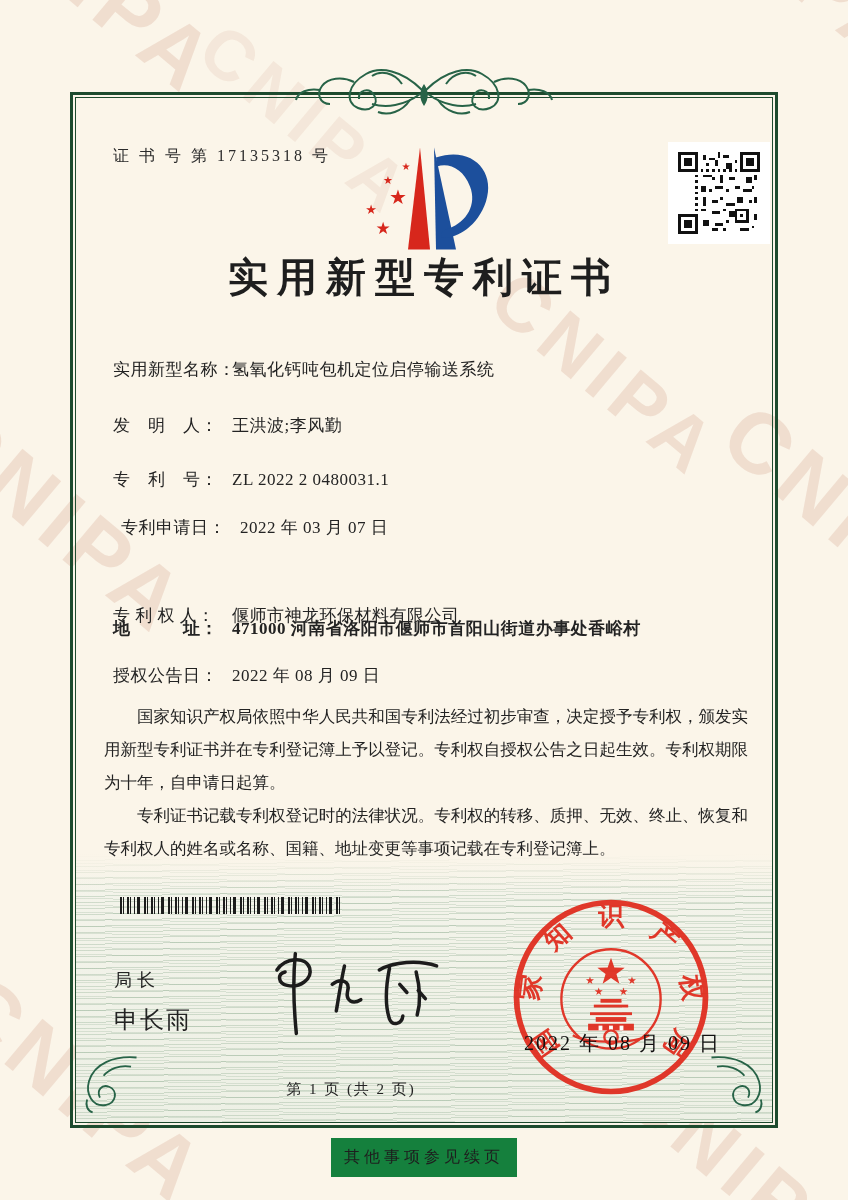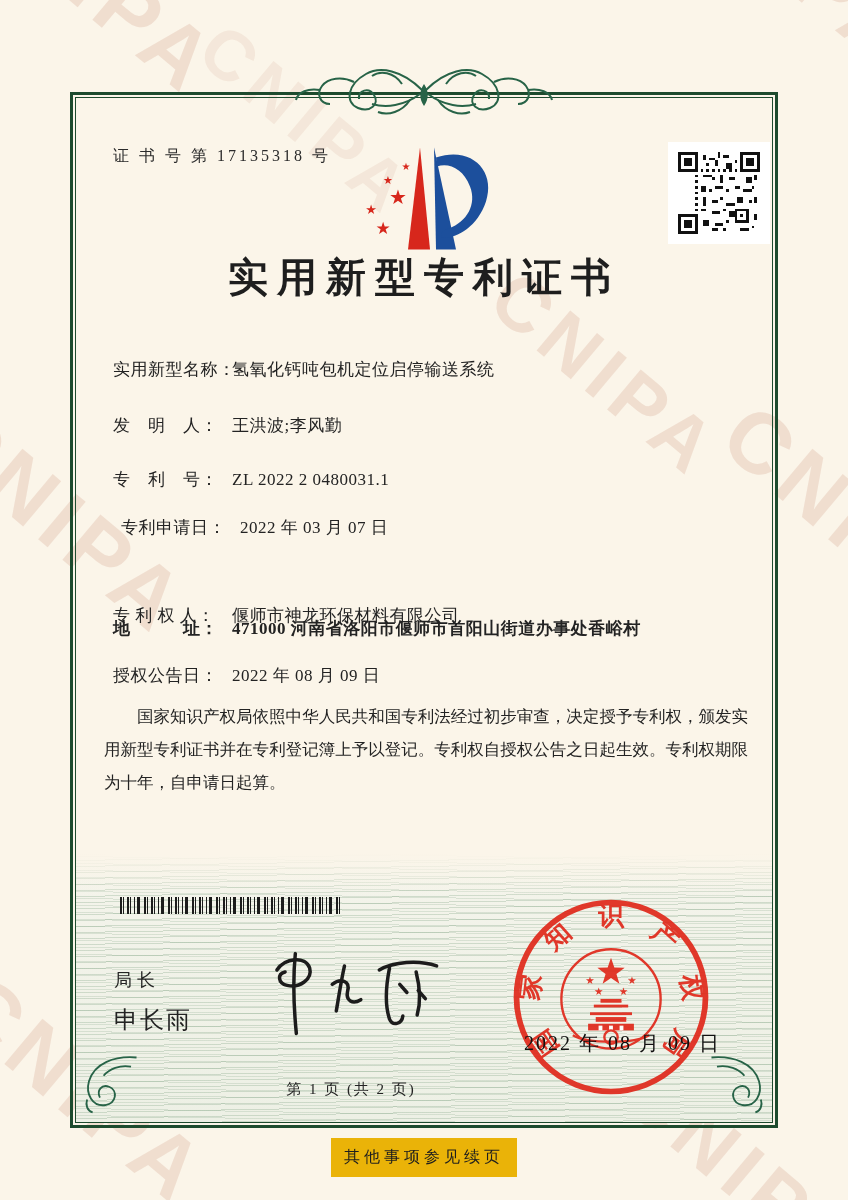--- a/index.html
+++ b/index.html
@@ -80,21 +80,21 @@
       #1c1c1c 14px 15px,transparent 15px 17px,#1c1c1c 17px 20px,transparent 20px 24px);
   }
   .officer-title{left:114px;top:968px;font-size:18px;letter-spacing:5px;}
   .officer-name{left:114px;top:1004px;font-size:24px;letter-spacing:2px;}
   .autograph{left:238px;top:942px;width:215px;height:100px;}
   .seal{left:506px;top:892px;width:210px;height:210px;opacity:.93;}
   .seal-date{left:524px;top:1030px;font-size:20px;letter-spacing:2px;color:#101010;z-index:5;}
   .page-info{left:70px;top:1080px;width:562px;text-align:center;font-size:15px;letter-spacing:2px;z-index:4;}
   .continuation{left:0;top:1138px;width:848px;text-align:center;}
   .continuation span{
-    display:inline-block;background:#eab308;padding:9px 13px;
+    display:inline-block;background:#15803d;padding:9px 13px;
     font-size:16px;letter-spacing:4px;color:#1e1e1e;
   }
 </style>
 </head>
 <body>
 
 <div class="wm" style="left:-60px;top:-70px;font-size:86px;">CNIPA</div>
 <div class="wm" style="left:640px;top:-95px;font-size:86px;">CNIPA</div>
 <div class="wm" style="left:180px;top:80px;font-size:70px;color:rgba(214,170,148,.18);">CNIPA</div>
 <div class="wm" style="left:470px;top:330px;font-size:76px;">CNIPA</div>
@@ -255,20 +255,21 @@
   <div class="field-row" style="top:259px;font-weight:bold;">
     <span class="field-label">地　　　址：</span><span class="field-value">471000 河南省洛阳市偃师市首阳山街道办事处香峪村</span>
   </div>
   <div class="field-row" style="top:306px;">
     <span class="field-label">授权公告日：</span><span class="field-value">2022 年 08 月 09 日</span>
   </div>
 </div>
 
 <div class="abs paragraphs">
   <p>国家知识产权局依照中华人民共和国专利法经过初步审查，决定授予专利权，颁发实用新型专利证书并在专利登记簿上予以登记。专利权自授权公告之日起生效。专利权期限为十年，自申请日起算。</p>
+  <p>专利证书记载专利权登记时的法律状况。专利权的转移、质押、无效、终止、恢复和专利权人的姓名或名称、国籍、地址变更等事项记载在专利登记簿上。</p>
 </div>
 
 <div class="abs barcode"></div>
 
 <div class="abs officer-title">局长</div>
 <div class="abs officer-name">申长雨</div>
 
 <svg class="abs autograph" viewBox="0 0 210 95">
   <g stroke="#1c1c1c" stroke-width="3.4" fill="none" stroke-linecap="round">
     <path d="M56 10 C54 30 54 58 57 88"></path>

